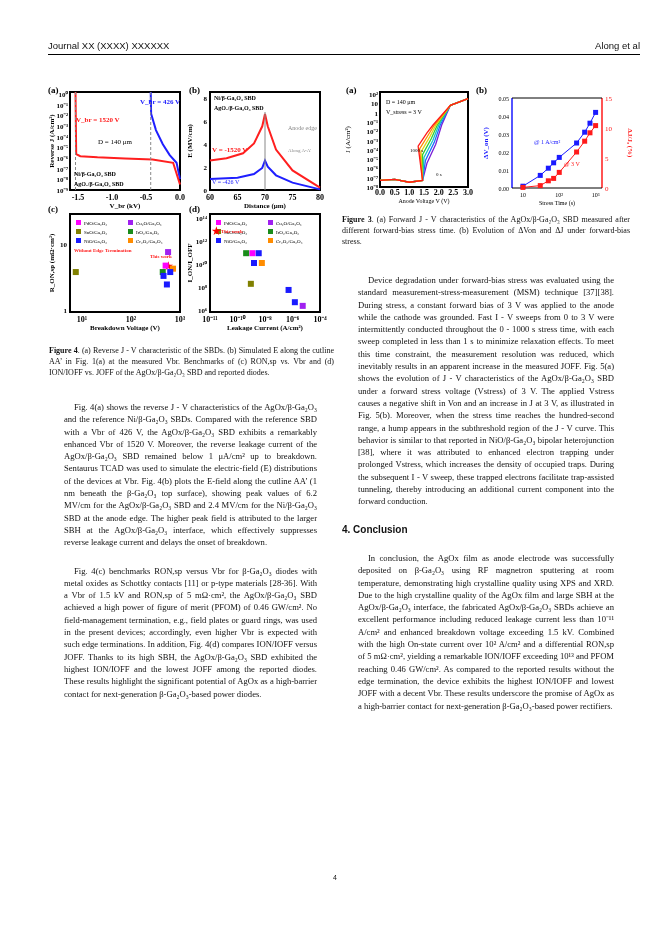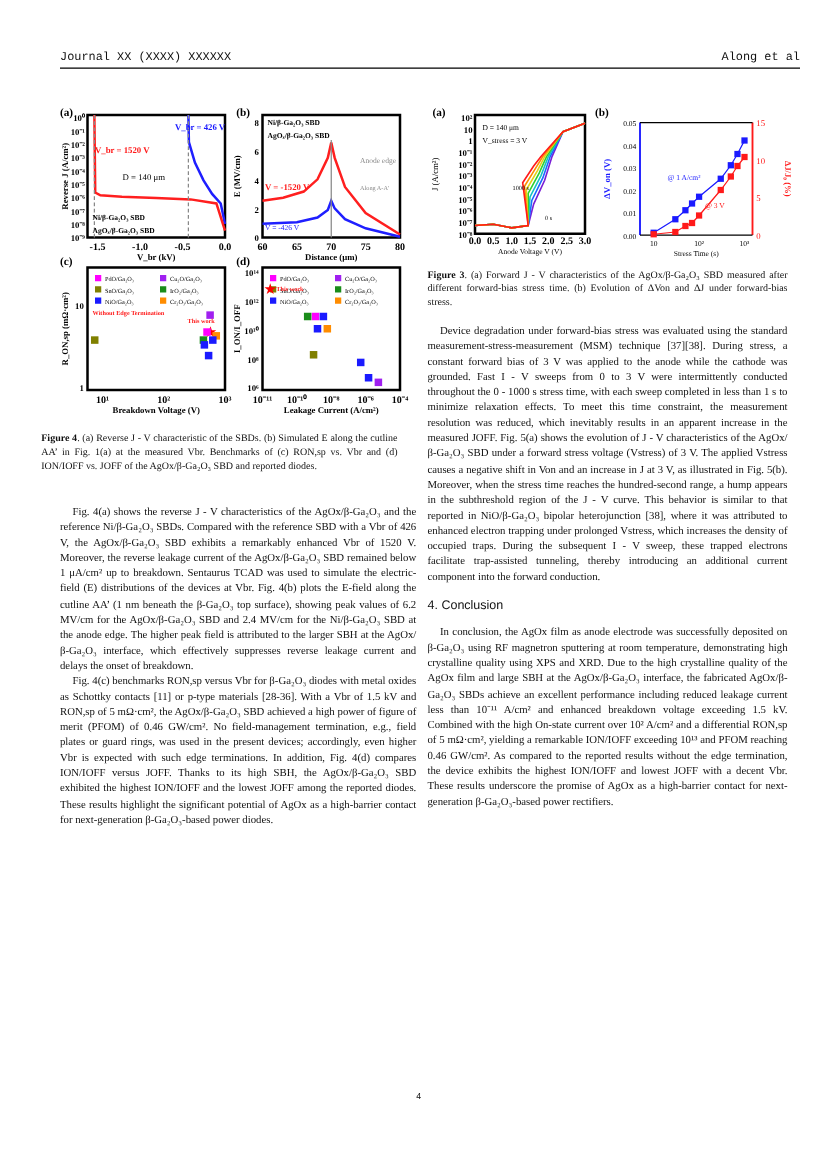--- a/index.html
+++ b/index.html
@@ -1,25 +1,25 @@
 <!DOCTYPE html>
 <html><head>
 <meta charset="utf-8">
 <style>
   html,body{margin:0;padding:0;background:#fff;}
   body{width:670px;height:936px;position:relative;overflow:hidden;font-family:"Liberation Serif",serif;color:#111;}
-  .hdr{position:absolute;left:48px;right:30px;top:40px;height:14px;border-bottom:1px solid #000;font-family:Liberation Mono, monospace;font-size:9.5px;}
+  .hdr{position:absolute;left:48px;right:30px;top:40px;height:14px;border-bottom:1px solid #000;font-family:Liberation Sans, sans-serif;font-size:9.5px;}
   .hdr .l{position:absolute;left:0;top:0;}
   .hdr .r{position:absolute;right:0;top:0;}
   .col{position:absolute;font-size:8.6px;line-height:12.3px;text-align:justify;}
-  .col p{margin:0;text-indent:10px;}
+  .col p{margin:16px;text-indent:10px;}
   .cap{font-size:8px;line-height:11px;text-align:justify;}
   .fig{position:absolute;}
   svg text{font-family:"Liberation Serif",serif;}
-  .sec{font-family:"Liberation Sans",sans-serif;font-weight:normal;font-size:10px;margin:12px 0 8px 0;}
+  .sec{font-family:"Liberation Sans",sans-serif;font-weight:bold;font-size:10px;margin:12px 0 8px 0;}
   .pg{position:absolute;left:0;width:670px;top:874px;text-align:center;font-family:"Liberation Sans",sans-serif;font-size:7px;}
 </style>
 </head>
 <body>
 
 <div class="hdr">
   <span class="l">Journal XX (XXXX) XXXXXX</span>
   <span class="r">Along et al</span>
 </div>
 
@@ -139,25 +139,25 @@
       <text x="159" y="229" font-size="7" font-weight="bold" text-anchor="end">10⁶</text>
       <text x="162" y="238" font-size="8" font-weight="bold" text-anchor="middle">10⁻¹¹</text>
       <text x="189.5" y="238" font-size="8" font-weight="bold" text-anchor="middle">10⁻¹⁰</text>
       <text x="217" y="238" font-size="8" font-weight="bold" text-anchor="middle">10⁻⁸</text>
       <text x="244.5" y="238" font-size="8" font-weight="bold" text-anchor="middle">10⁻⁶</text>
       <text x="272" y="238" font-size="8" font-weight="bold" text-anchor="middle">10⁻⁴</text>
       <text x="217" y="246" font-size="7" font-weight="bold" text-anchor="middle">Leakage Current (A/cm²)</text>
       <text x="144" y="179" font-size="7" font-weight="bold" text-anchor="middle" transform="rotate(-90 144 179)">I_ON/I_OFF</text>
     </svg>
 </div>
-<div class="col cap" style="left:33px;top:345px;width:285px;">
+<div class="col cap" style="left:49px;top:345px;width:285px;">
   <b>Figure 4</b><span>. (a) Reverse J - V characteristic of the SBDs. (b) Simulated E along the cutline AA’ in Fig. 1(a) at the measured Vbr. Benchmarks of (c) RON,sp vs. Vbr and (d) ION/IOFF vs. JOFF of the AgOx/β-Ga₂O₃ SBD and reported diodes.</span>
 </div>
 
-<div class="col" style="left:48px;top:403px;width:285px;">
+<div class="col" style="left:48px;top:385px;width:285px;">
   <p>Fig. 4(a) shows the reverse J - V characteristics of the AgOx/β-Ga₂O₃ and the reference Ni/β-Ga₂O₃ SBDs. Compared with the reference SBD with a Vbr of 426 V, the AgOx/β-Ga₂O₃ SBD exhibits a remarkably enhanced Vbr of 1520 V. Moreover, the reverse leakage current of the AgOx/β-Ga₂O₃ SBD remained below 1 μA/cm² up to breakdown. Sentaurus TCAD was used to simulate the electric-field (E) distributions of the devices at Vbr. Fig. 4(b) plots the E-field along the cutline AA’ (1 nm beneath the β-Ga₂O₃ top surface), showing peak values of 6.2 MV/cm for the AgOx/β-Ga₂O₃ SBD and 2.4 MV/cm for the Ni/β-Ga₂O₃ SBD at the anode edge. The higher peak field is attributed to the larger SBH at the AgOx/β-Ga₂O₃ interface, which effectively suppresses reverse leakage current and delays the onset of breakdown.</p>
   <p>Fig. 4(c) benchmarks RON,sp versus Vbr for β-Ga₂O₃ diodes with metal oxides as Schottky contacts [11] or p-type materials [28-36]. With a Vbr of 1.5 kV and RON,sp of 5 mΩ·cm², the AgOx/β-Ga₂O₃ SBD achieved a high power of figure of merit (PFOM) of 0.46 GW/cm². No field-management termination, e.g., field plates or guard rings, was used in the present devices; accordingly, even higher Vbr is expected with such edge terminations. In addition, Fig. 4(d) compares ION/IOFF versus JOFF. Thanks to its high SBH, the AgOx/β-Ga₂O₃ SBD exhibited the highest ION/IOFF and the lowest JOFF among the reported diodes. These results highlight the significant potential of AgOx as a high-barrier contact for next-generation β-Ga₂O₃-based power diodes.</p>
 </div>
 
 <div class="fig" style="left:342px;top:84px;width:292px;height:130px;">
   <svg id="fig5" width="292" height="130">
       <rect x="38" y="8" width="88" height="95" fill="none" stroke="#000" stroke-width="2"></rect>
       <text x="4" y="9" font-size="9" font-weight="bold">(a)</text>
       <polyline points="38,96.35000000000001 52.666666666666664,95.39999999999999 67.33333333333333,98.25 80.53333333333333,96.35000000000001 84.93333333333334,79.25 93.73333333333333,60.25000000000001 99.60000000000001,41.25 108.39999999999999,21.299999999999997 126,14.649999999999999" fill="none" stroke="#7a1fd6" stroke-width="1.3"></polyline>
       <polyline points="38,96.35000000000001 52.666666666666664,95.39999999999999 67.33333333333333,98.25 80.53333333333333,96.35000000000001 83.46666666666667,76.39999999999999 92.26666666666665,58.35 98.13333333333335,41.25 108.39999999999999,21.299999999999997 126,14.649999999999999" fill="none" stroke="#1a6bff" stroke-width="1.3"></polyline>

